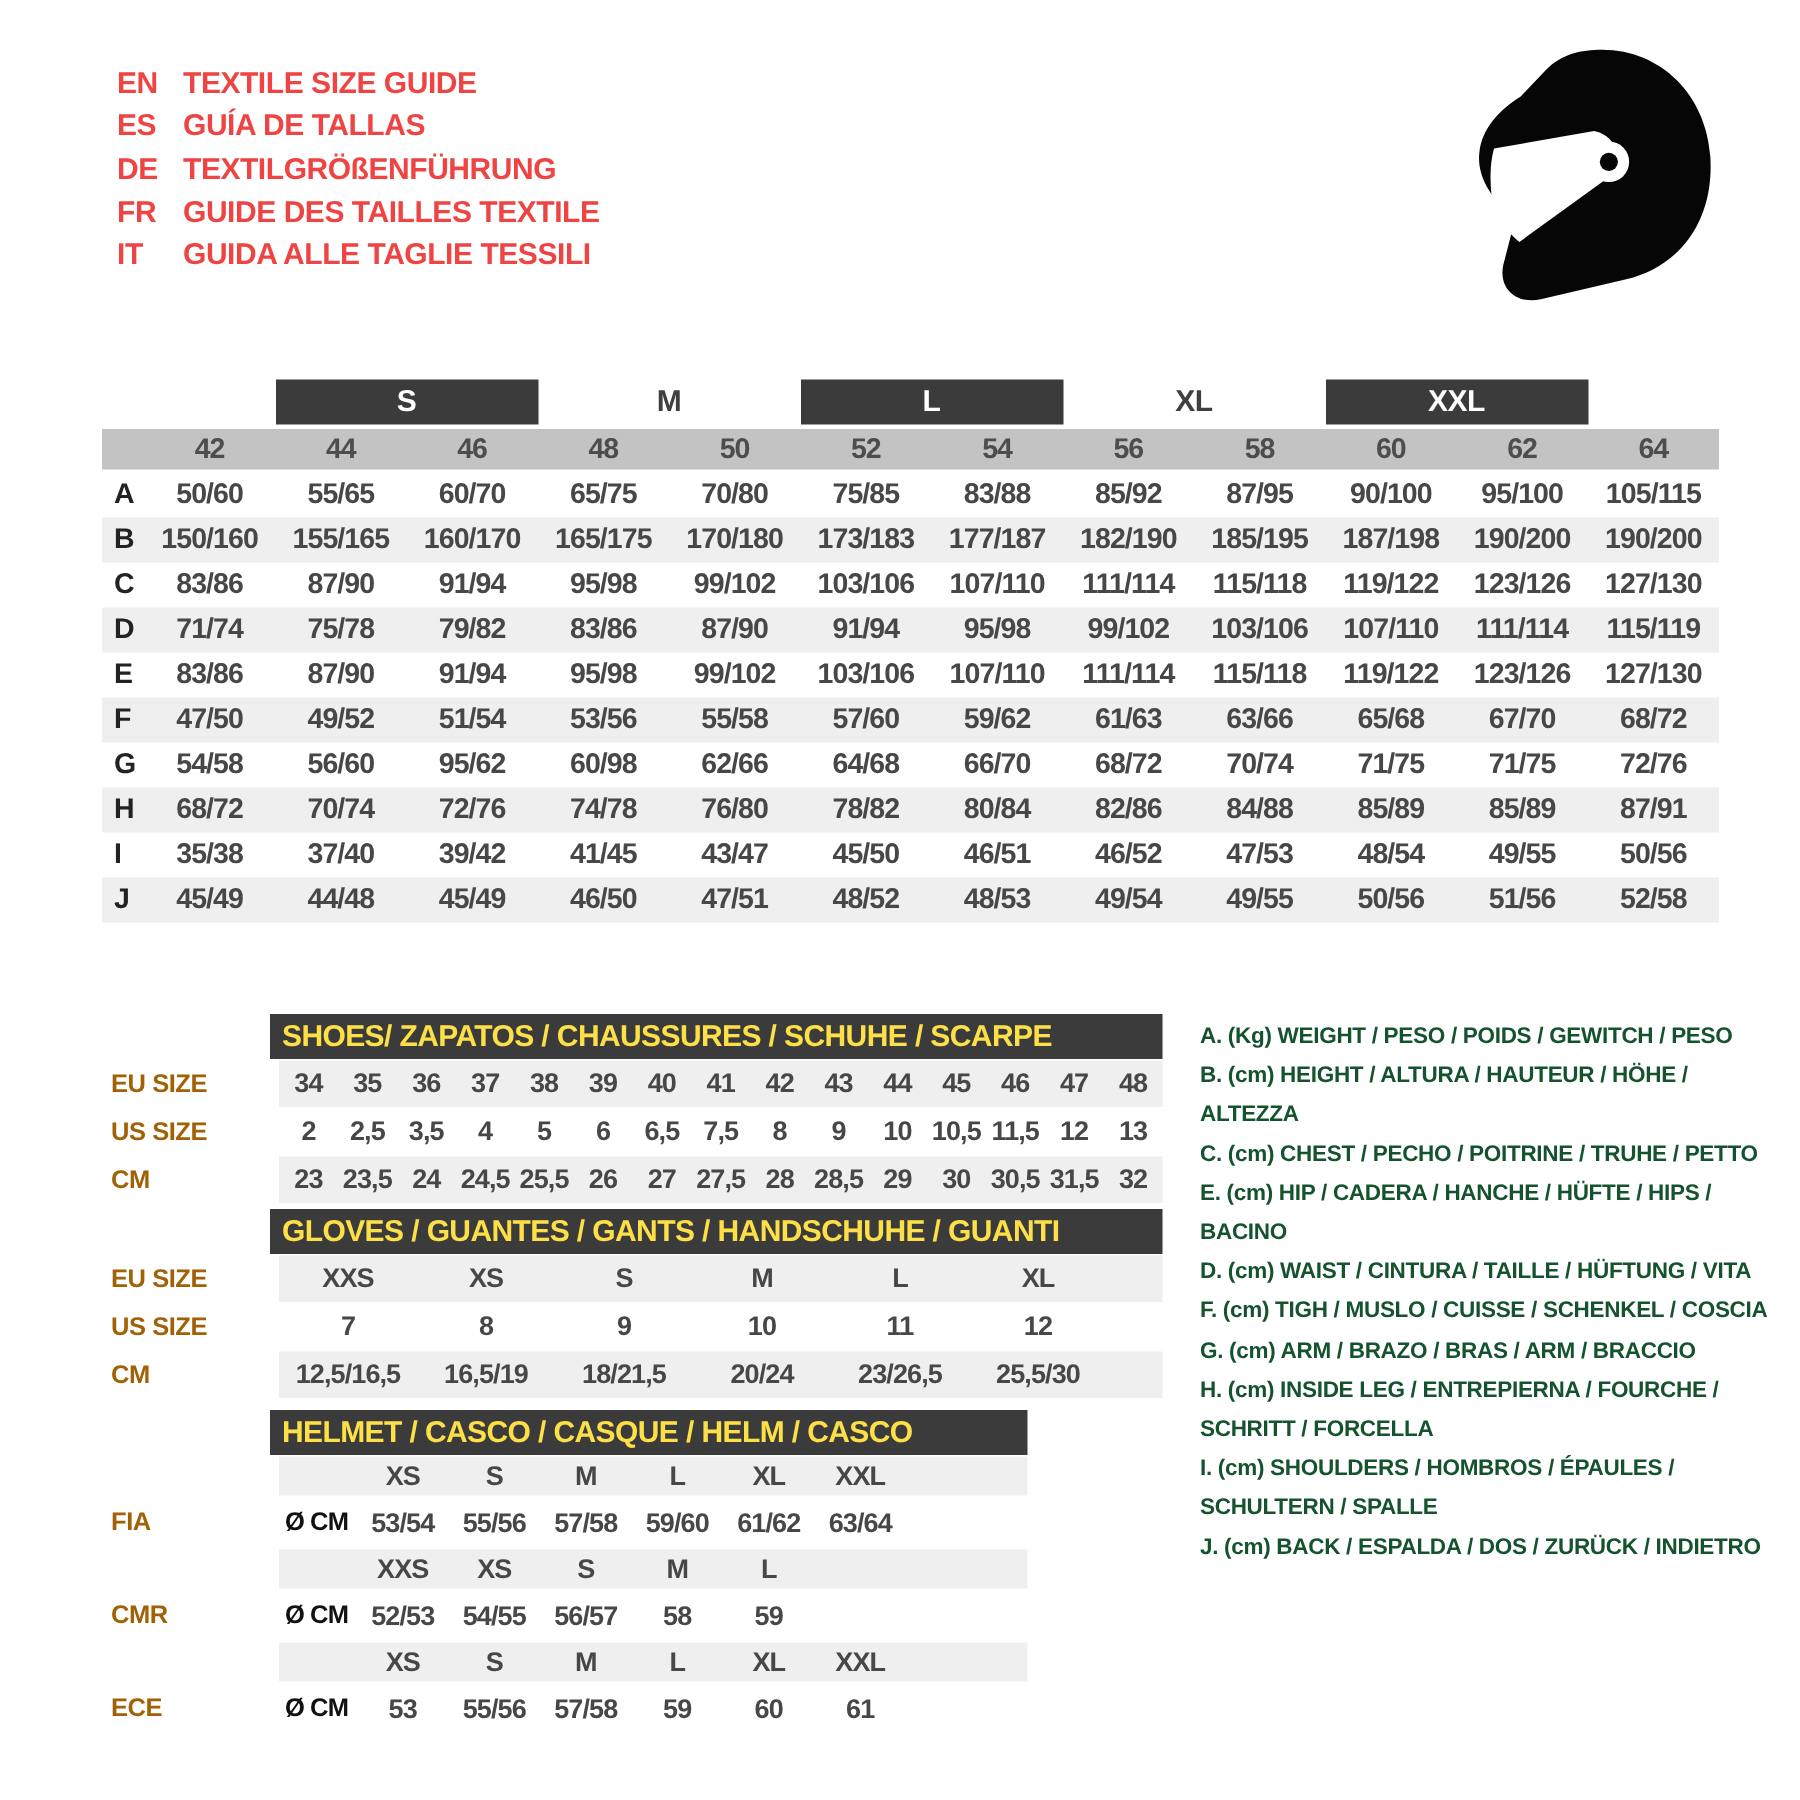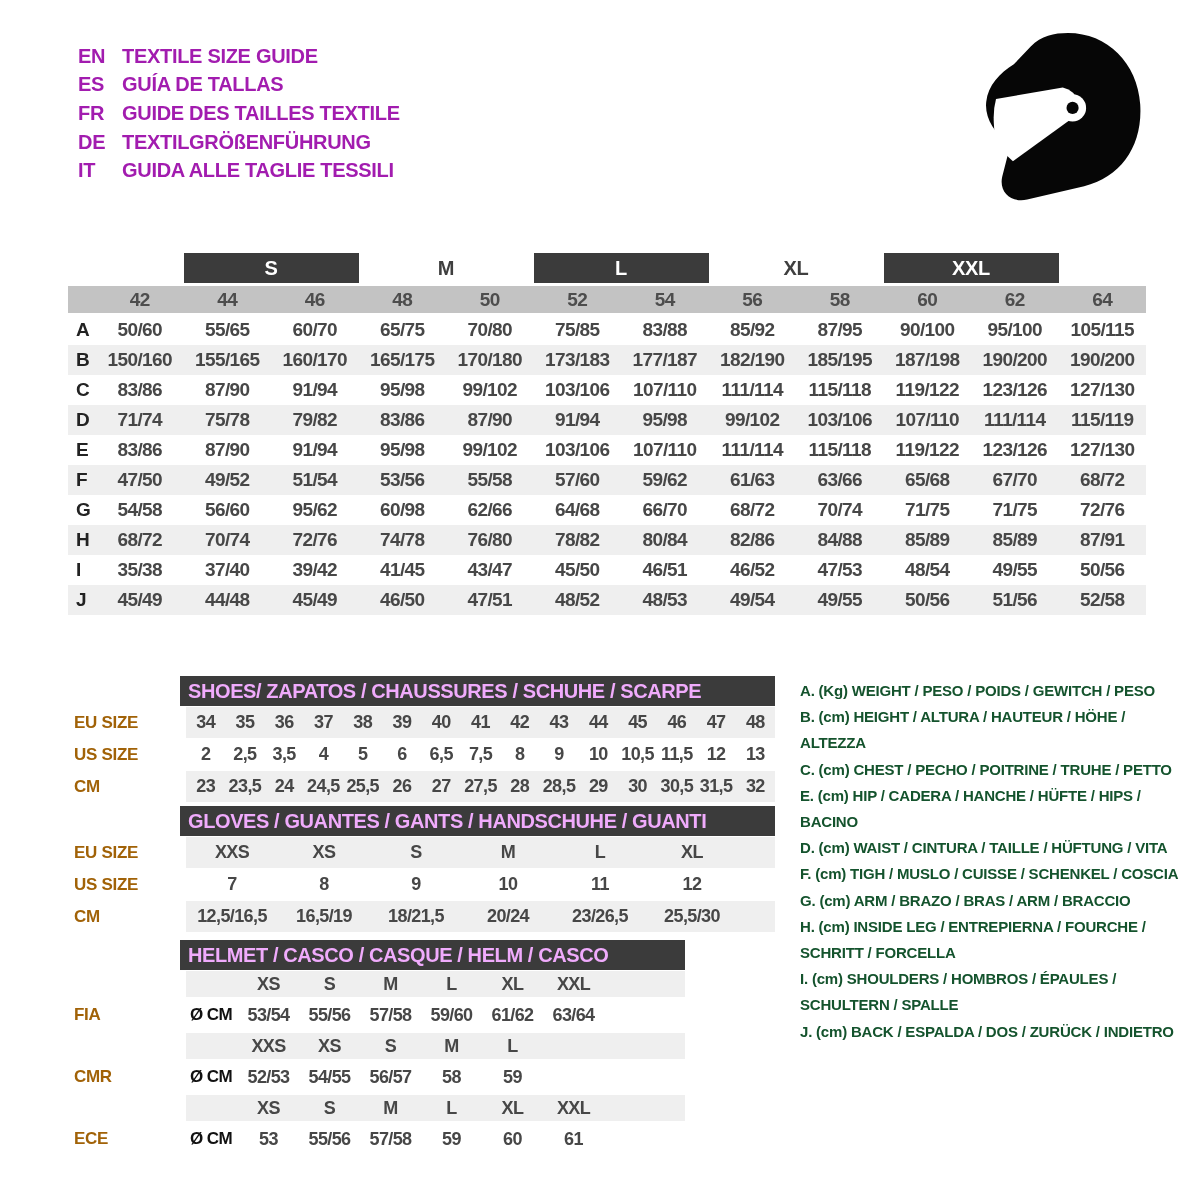--- a/index.html
+++ b/index.html
@@ -2,21 +2,21 @@
 <html style="--dark: #3b3b3b; --band-gray: #c3c3c3; --stripe: #efefef;"><head>
 <meta charset="utf-8">
 <style>
   html,body{margin:0;padding:0;background:#fff;}
   .canvas{
     position:relative;width:1200px;height:1200px;background:#fff;overflow:hidden;
     font-family:"Liberation Sans","DejaVu Sans",sans-serif;font-weight:bold;color:#1a1a1a;
   }
   
   .langs{position:absolute;left:78px;top:42px;}
-  .lang-row{display:flex;height:28.6px;align-items:center;font-size:20px;letter-spacing:-0.3px;color:#a21caf;}
+  .lang-row{display:flex;height:28.6px;align-items:center;font-size:20px;letter-spacing:-0.3px;color:#ef4444;}
   .lang-code{width:44px;}
   
   .helmet-wrap{position:absolute;left:972px;top:26px;width:178px;height:178px;}
   .helmet-wrap svg{width:100%;height:100%;}
   
   .main-table{position:absolute;left:68px;top:253px;width:1078px;}
   .grid{display:grid;grid-template-columns:28px repeat(12,1fr);}
   .bands{height:30px;}
   .band{display:flex;align-items:center;justify-content:center;font-size:20px;letter-spacing:-0.3px;color:#3f3f3f;}
   .band.dark{background:var(--dark,#3b3b3b);color:#fff;}
@@ -25,21 +25,21 @@
   .row.striped{background:var(--stripe,#efefef);}
   #mainrows{margin-top:2px;}
   .cell{display:flex;align-items:center;justify-content:center;font-size:19px;color:#474747;letter-spacing:-0.6px;white-space:nowrap;}
   .colhead .cell{color:#4d4d4d;}
   .rowlabel{justify-content:flex-start;padding-left:8px;color:#222;}
   
   .sub{position:absolute;left:68px;}
   .shoes{top:676px;width:707px;}
   .gloves{top:806px;width:707px;}
   .helmet-t{top:940px;width:617px;}
-  .subtitle{margin-left:112px;height:30px;background:var(--dark,#3b3b3b);color:#f0abfc;display:flex;align-items:center;padding-left:8px;font-size:20px;letter-spacing:-0.4px;}
+  .subtitle{margin-left:112px;height:30px;background:var(--dark,#3b3b3b);color:#fde047;display:flex;align-items:center;padding-left:8px;font-size:20px;letter-spacing:-0.4px;}
   .subrow{display:flex;margin-top:1px;}
   .shoes .subrow,.gloves .subrow{height:31px;}
   .sublabel{width:112px;display:flex;align-items:center;padding-left:6px;font-size:17px;color:#a16207;letter-spacing:-0.3px;white-space:nowrap;}
   .subbody{flex:1;display:grid;}
   .subbody.striped,.hbody.striped{background:var(--stripe,#efefef);}
   .cols15{grid-template-columns:repeat(15,1fr);}
   .cols6{grid-template-columns:repeat(6,92px) 1fr;}
   .scell{display:flex;align-items:center;justify-content:center;font-size:18px;color:#474747;letter-spacing:-0.6px;white-space:nowrap;}
   .hbody{flex:1;display:grid;grid-template-columns:52px repeat(6,61px) 1fr;}
   .h-sizes{height:26px;}
@@ -58,26 +58,26 @@
   <div class="langs" id="langs">
       <div class="lang-row">
         <span class="lang-code">EN</span>
         <span class="lang-label">TEXTILE SIZE GUIDE</span>
       </div>
       <div class="lang-row">
         <span class="lang-code">ES</span>
         <span class="lang-label">GUÍA DE TALLAS</span>
       </div>
       <div class="lang-row">
+        <span class="lang-code">DE</span>
+        <span class="lang-label">TEXTILGRÖßENFÜHRUNG</span>
+      </div>
+      <div class="lang-row">
         <span class="lang-code">FR</span>
         <span class="lang-label">GUIDE DES TAILLES TEXTILE</span>
-      </div>
-      <div class="lang-row">
-        <span class="lang-code">DE</span>
-        <span class="lang-label">TEXTILGRÖßENFÜHRUNG</span>
       </div>
       <div class="lang-row">
         <span class="lang-code">IT</span>
         <span class="lang-label">GUIDA ALLE TAGLIE TESSILI</span>
       </div>
     </div>
 
   <div class="helmet-wrap">
     <svg viewBox="0 0 100 100">
       <path fill="#060606" d="M54 4 C76 4 93 21 94.5 44 C96 67 84 85 63 90 L31 97.5 C21.5 99.5 15 93 17 84.5 L21.5 67 C12 60 7 51 8 42.5 C9 33.5 15.5 26.5 23.5 21.5 L33 11.5 C39 5.5 46 4 54 4 Z"></path>

